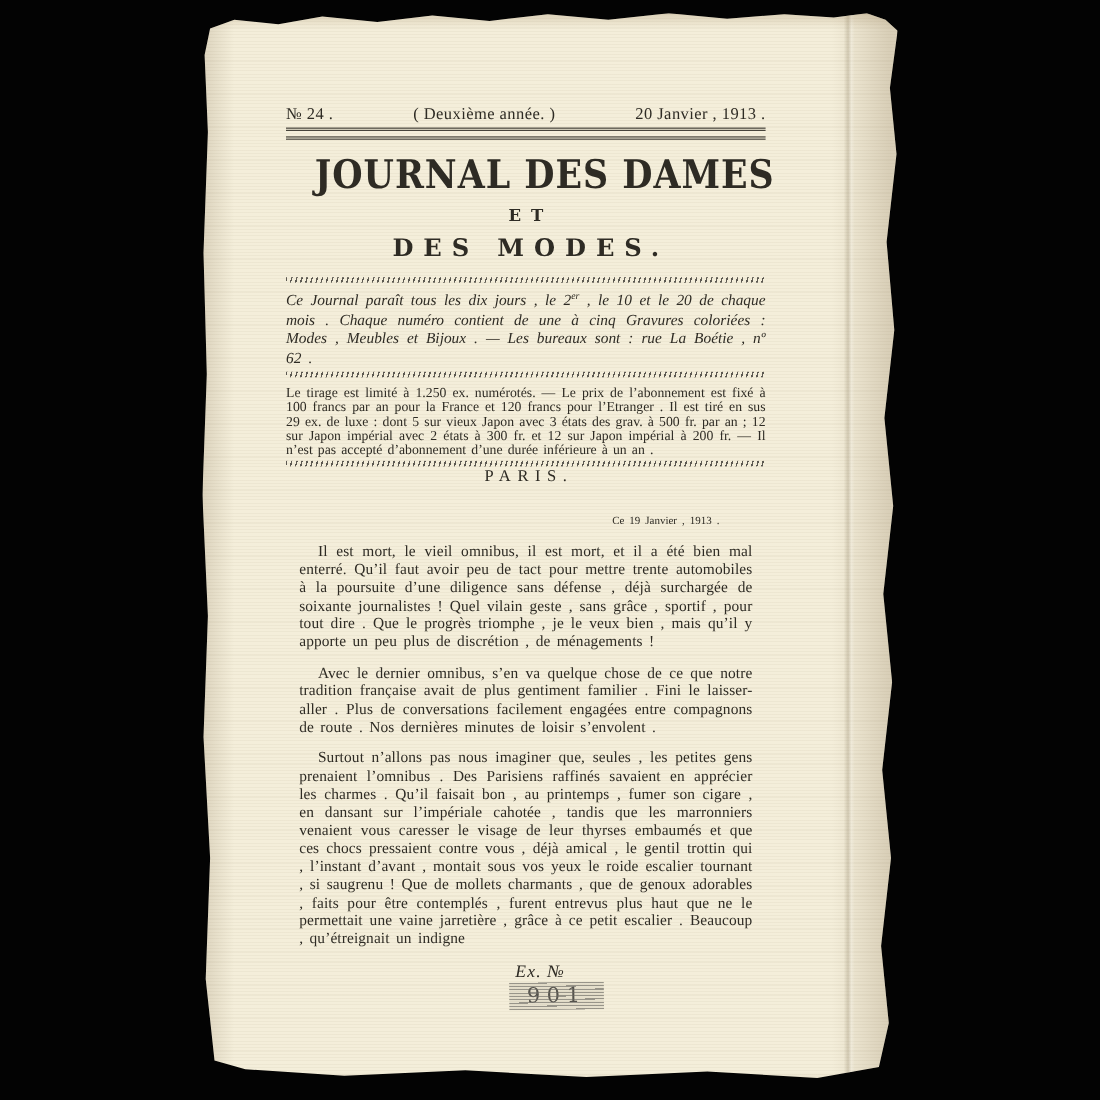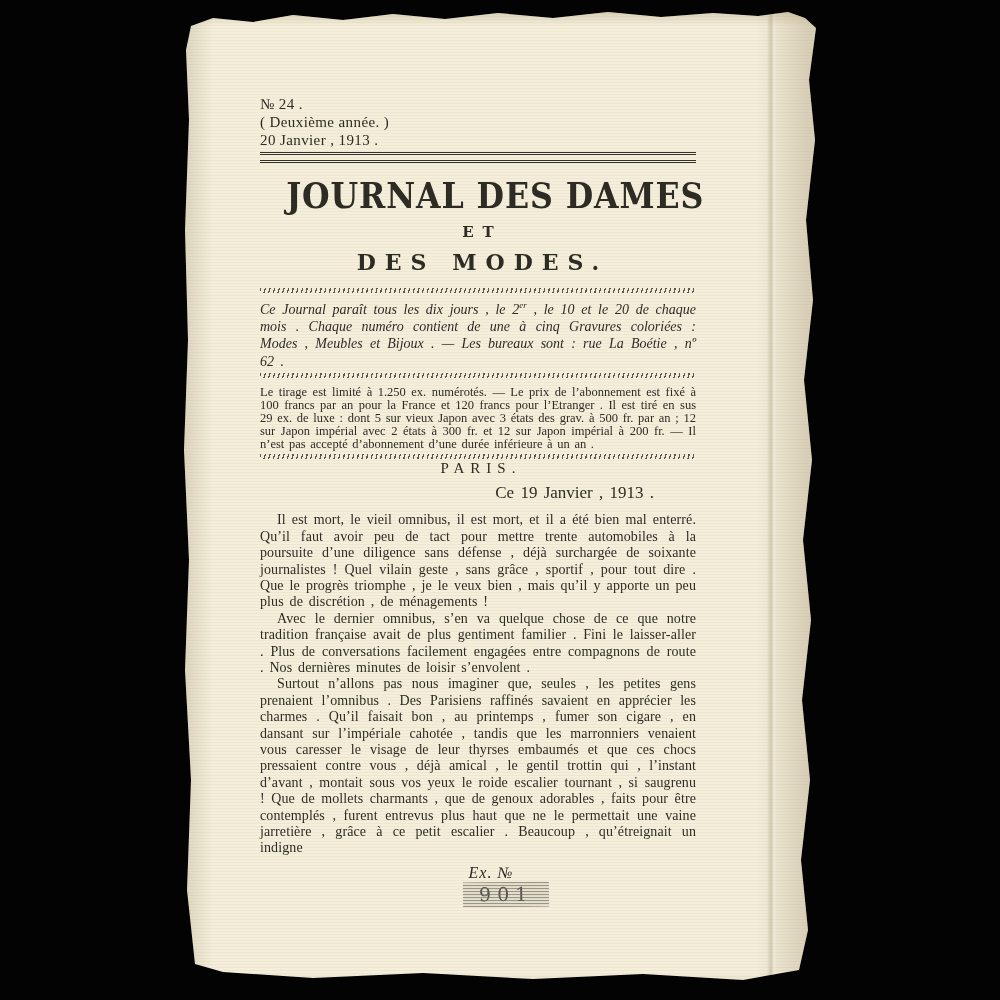--- a/index.html
+++ b/index.html
@@ -27,21 +27,21 @@
       linear-gradient(180deg, rgba(150,125,85,.30), rgba(150,125,85,0) 16px),
       linear-gradient(270deg, rgba(130,108,75,.24) 0 10px, rgba(130,108,75,.10) 38px, rgba(130,108,75,0) 62px),
       linear-gradient(0deg, rgba(130,108,75,.16), rgba(130,108,75,0) 14px),
       linear-gradient(90deg, rgba(0,0,0,0) 584px, rgba(110,95,65,.22) 588px, rgba(255,255,248,.35) 591px, rgba(0,0,0,0) 594px);
   }
 
   .content{position:absolute;left:77px;top:0;width:436px;}
 
   .header-row{
     display:flex;justify-content:space-between;align-items:baseline;
-    margin-top:85px;font-size:15px;line-height:18px;letter-spacing:.4px;flex-direction:column;
+    margin-top:85px;font-size:15px;line-height:18px;letter-spacing:.4px;
   }
   .double-rule{
     margin-top:3px;height:5px;
     border-top:3px double #35322b;border-bottom:3px double #35322b;
   }
 
   .masthead{text-align:center;font-family:"DejaVu Serif", serif;font-weight:bold;}
   .masthead-1{margin-top:13px;font-size:36px;line-height:38px;letter-spacing:1px;white-space:nowrap;transform:scaleX(.88);transform-origin:50% 50%;}
   .masthead-2{margin-top:10px;font-size:15px;line-height:16px;letter-spacing:9px;text-indent:9px;}
   .masthead-3{margin-top:11px;font-size:22px;line-height:23px;letter-spacing:9px;text-indent:9px;}
@@ -59,24 +59,24 @@
     margin:4px 0 0 0;font-style:italic;font-size:14px;line-height:17.4px;
     text-align:justify;word-spacing:3px;
   }
   .notice sup{font-size:9px;}
   .tirage{
     margin:8px 0 0 0;font-size:12.5px;line-height:13px;
     text-align:justify;word-spacing:1.5px;
   }
 
   .city-heading{text-align:center;font-size:15px;line-height:18px;letter-spacing:6px;text-indent:6px;}
-  .dateline{margin-top:8px;text-align:right;padding-right:42px;font-size:17px;line-height:16px;word-spacing:2px;}
+  .dateline{margin-top:24px;text-align:right;padding-right:42px;font-size:10px;line-height:16px;word-spacing:2px;}
 
   .body-text p{
-    margin:0;font-size:14px;line-height:16.4px;text-align:justify;
+    margin:12px;font-size:14px;line-height:16.4px;text-align:justify;
     text-indent:17px;word-spacing:2.2px;letter-spacing:.1px;
   }
   .body-text{margin-top:11px;}
 
   .copy-line{margin-top:7px;display:flex;align-items:center;padding-left:26px;flex-direction:column;}
   .copy-label{font-style:italic;font-size:16px;letter-spacing:1px;}
   .stamp{
     position:relative;margin-left:30px;padding:1px 16px 2px 16px;
     background:repeating-linear-gradient(180deg, rgba(100,98,92,.50) 0 1px, rgba(190,185,168,.28) 1px 3px);
     transform:rotate(-.6deg);

